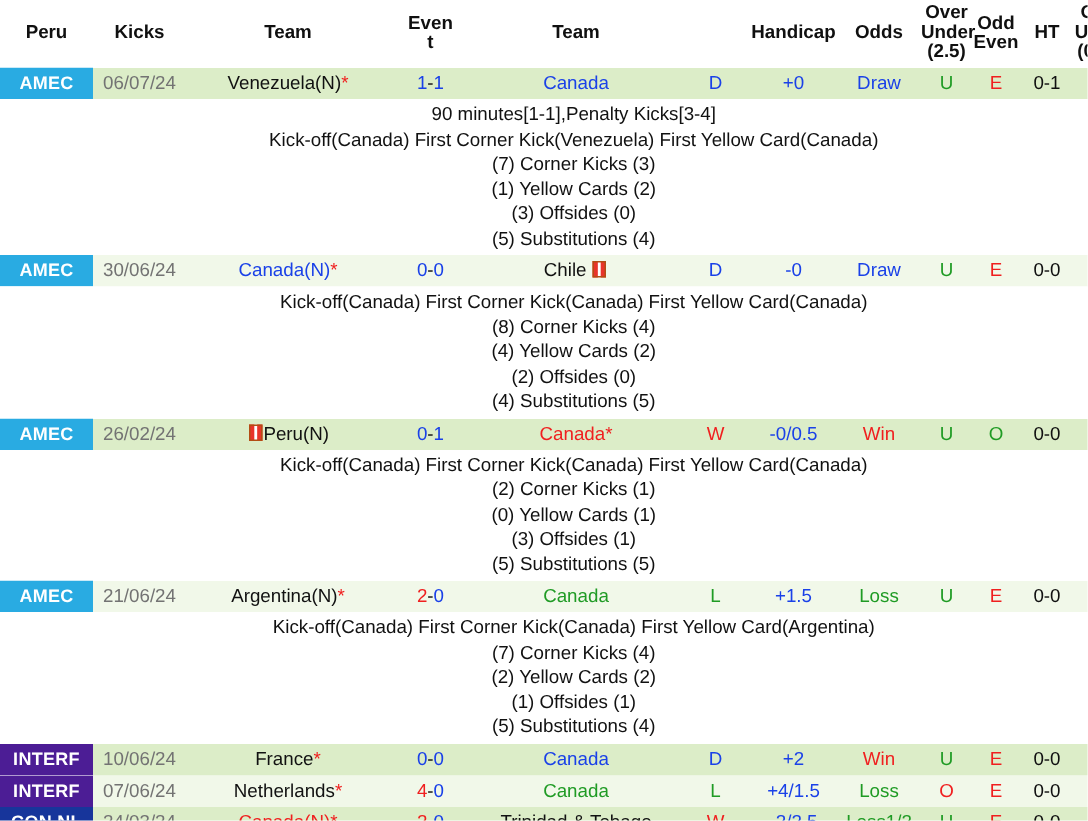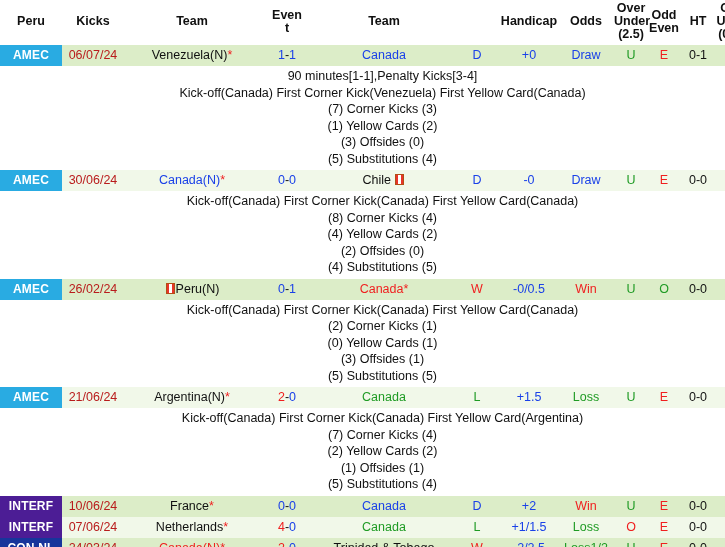--- a/index.html
+++ b/index.html
@@ -59,21 +59,21 @@
     display:block;
     height:21px;line-height:21px;
     color:#ffffff;font-weight:bold;font-size:12px;
     text-align:center;
     letter-spacing:.2px;
   }
   .badge.amec{background:#29abe2;}
   .badge.interf{background:#4c1d95;}
   .badge.connl{background:#17359b;}
 
-  td.date-cell{font-size:11px;color:#b91c1c;margin-top:17px;}
+  td.date-cell{font-size:11px;color:#737373;margin-top:17px;}
 
   
   tr.detail-row td{
     background:#ffffff;
     padding:2px 0 3px 0;
     text-align:center;
   }
   .detail{
     text-align:center;
     font-size:12.5px;
@@ -284,21 +284,21 @@
         </tr>
         <tr class="match-row bg-b">
           <td class="badge-cell">
             <span class="badge interf">INTERF</span>
           </td>
           <td class="date-cell">07/06/24</td>
           <td><span class="teamtxt cl-dark">Netherlands</span><span class="cl-star">*</span></td>
           <td><span class="cl-red">4</span><span class="cl-dark">-</span><span class="cl-blue">0</span></td>
           <td><span class="teamtxt cl-green">Canada</span> </td>
           <td class="cl-green">L</td>
-          <td class="cl-blue">+1/1.5</td>
+          <td class="cl-blue">+4/1.5</td>
           <td class="cl-green">Loss</td>
           <td class="cl-red">O</td>
           <td class="cl-red">E</td>
           <td class="cl-dark">0-0</td>
           <td class="cl-green">U</td>
         </tr>
         <tr class="match-row bg-a">
           <td class="badge-cell">
             <span class="badge connl">CON NL</span>
           </td>

